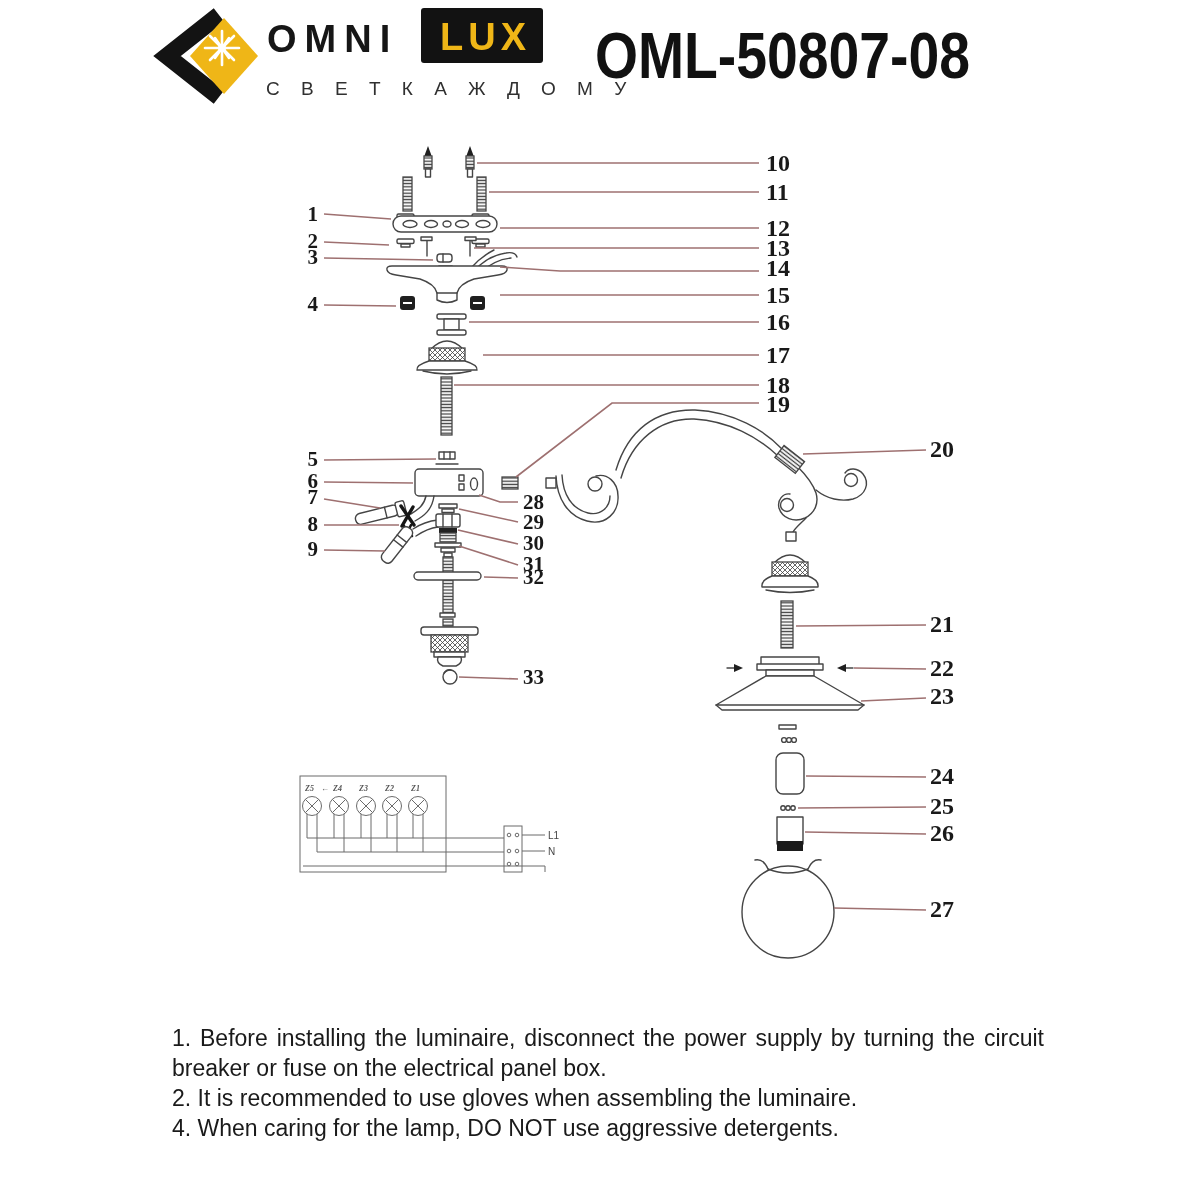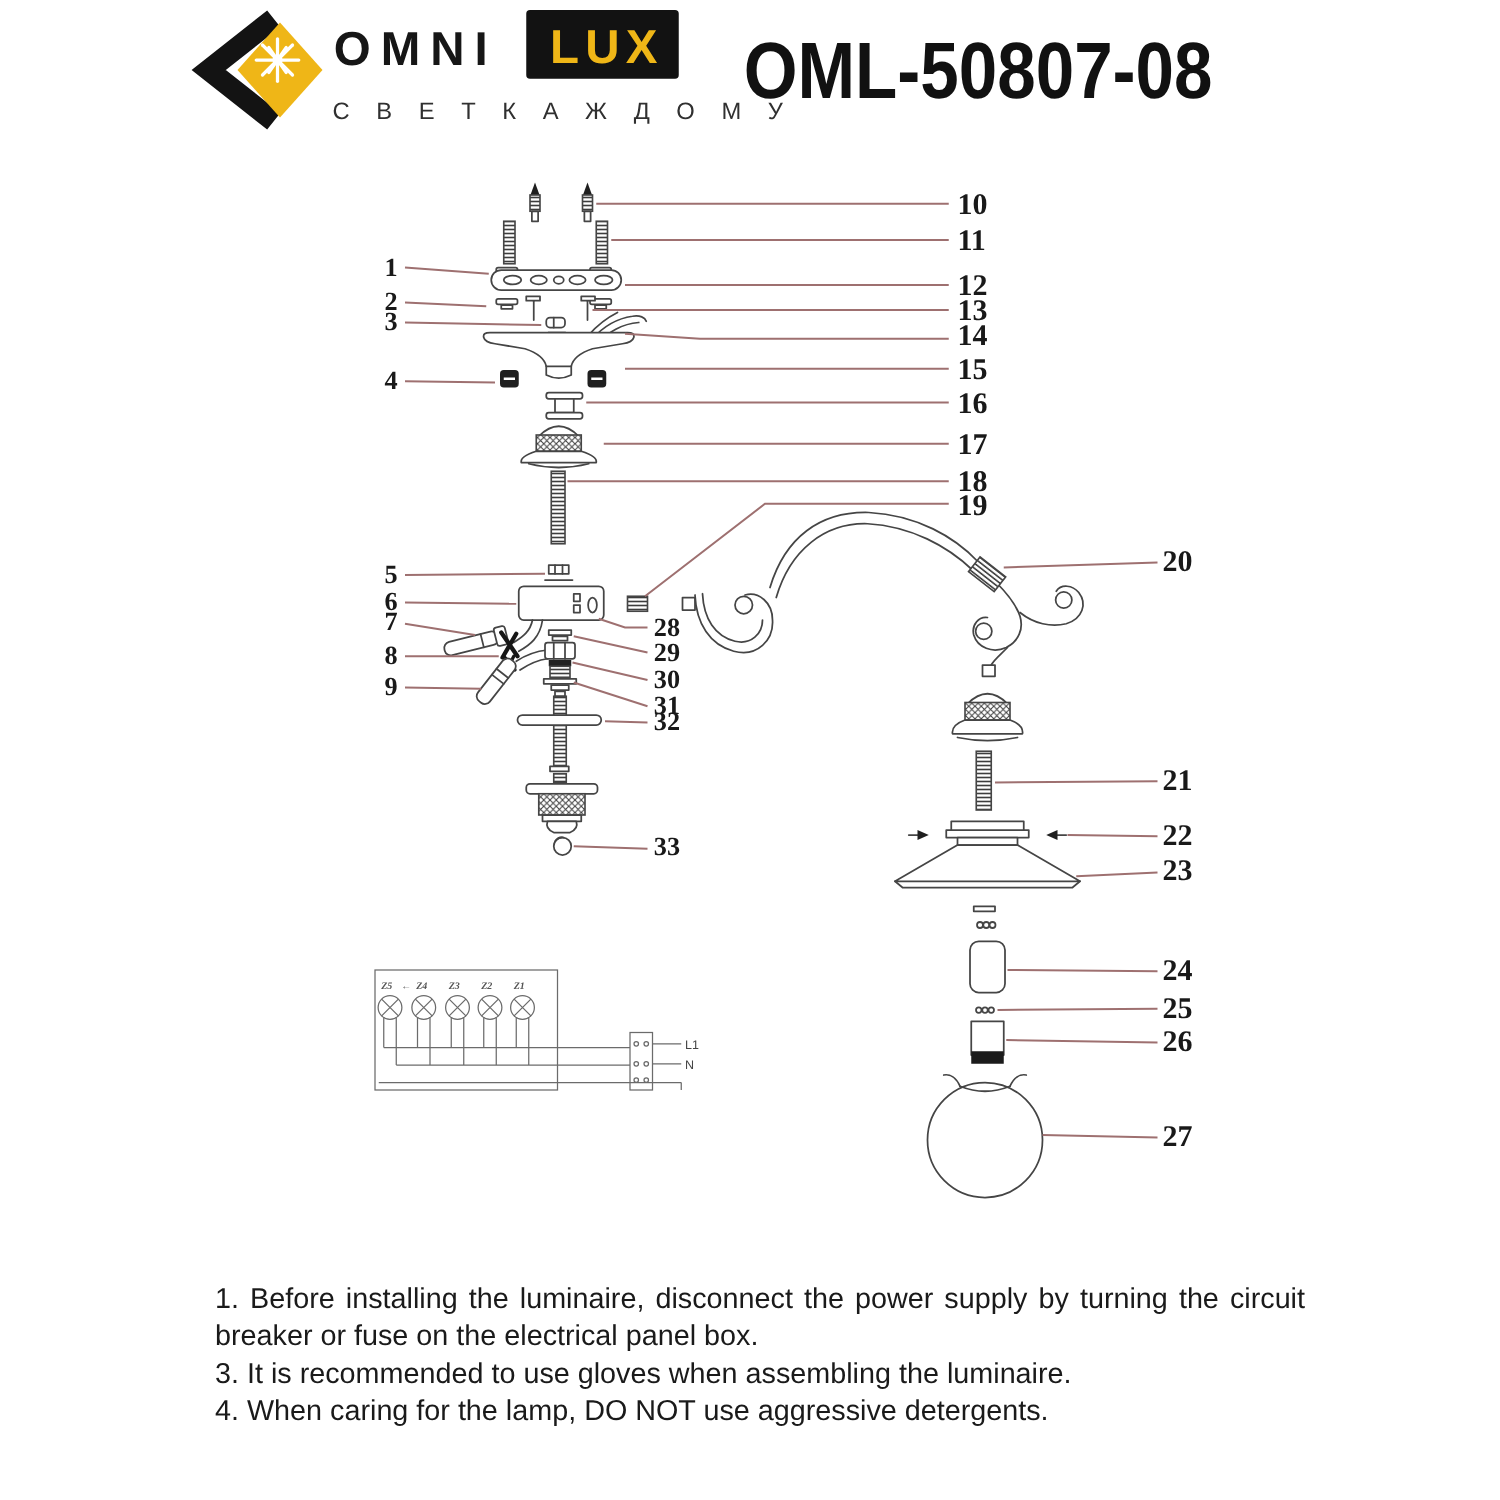--- a/index.html
+++ b/index.html
@@ -389,17 +389,17 @@
         <text x="523" y="529" text-anchor="start" class="num">29</text>
         <text x="523" y="550" text-anchor="start" class="num">30</text>
         <text x="523" y="571" text-anchor="start" class="num">31</text>
         <text x="523" y="584" text-anchor="start" class="num">32</text>
         <text x="523" y="684" text-anchor="start" class="num">33</text>
       </g>
 </svg>
 
 <div class="instructions">
   <p>1. Before installing the luminaire, disconnect the power supply by turning the circuit breaker or fuse on the electrical panel box.</p>
-  <p>3. It is recommended to use gloves when assembling the luminaire.</p>
+  <p>2. It is recommended to use gloves when assembling the luminaire.</p>
   <p>4. When caring for the lamp, DO NOT use aggressive detergents.</p>
 </div>
 
 </div>
 
 </body></html>

